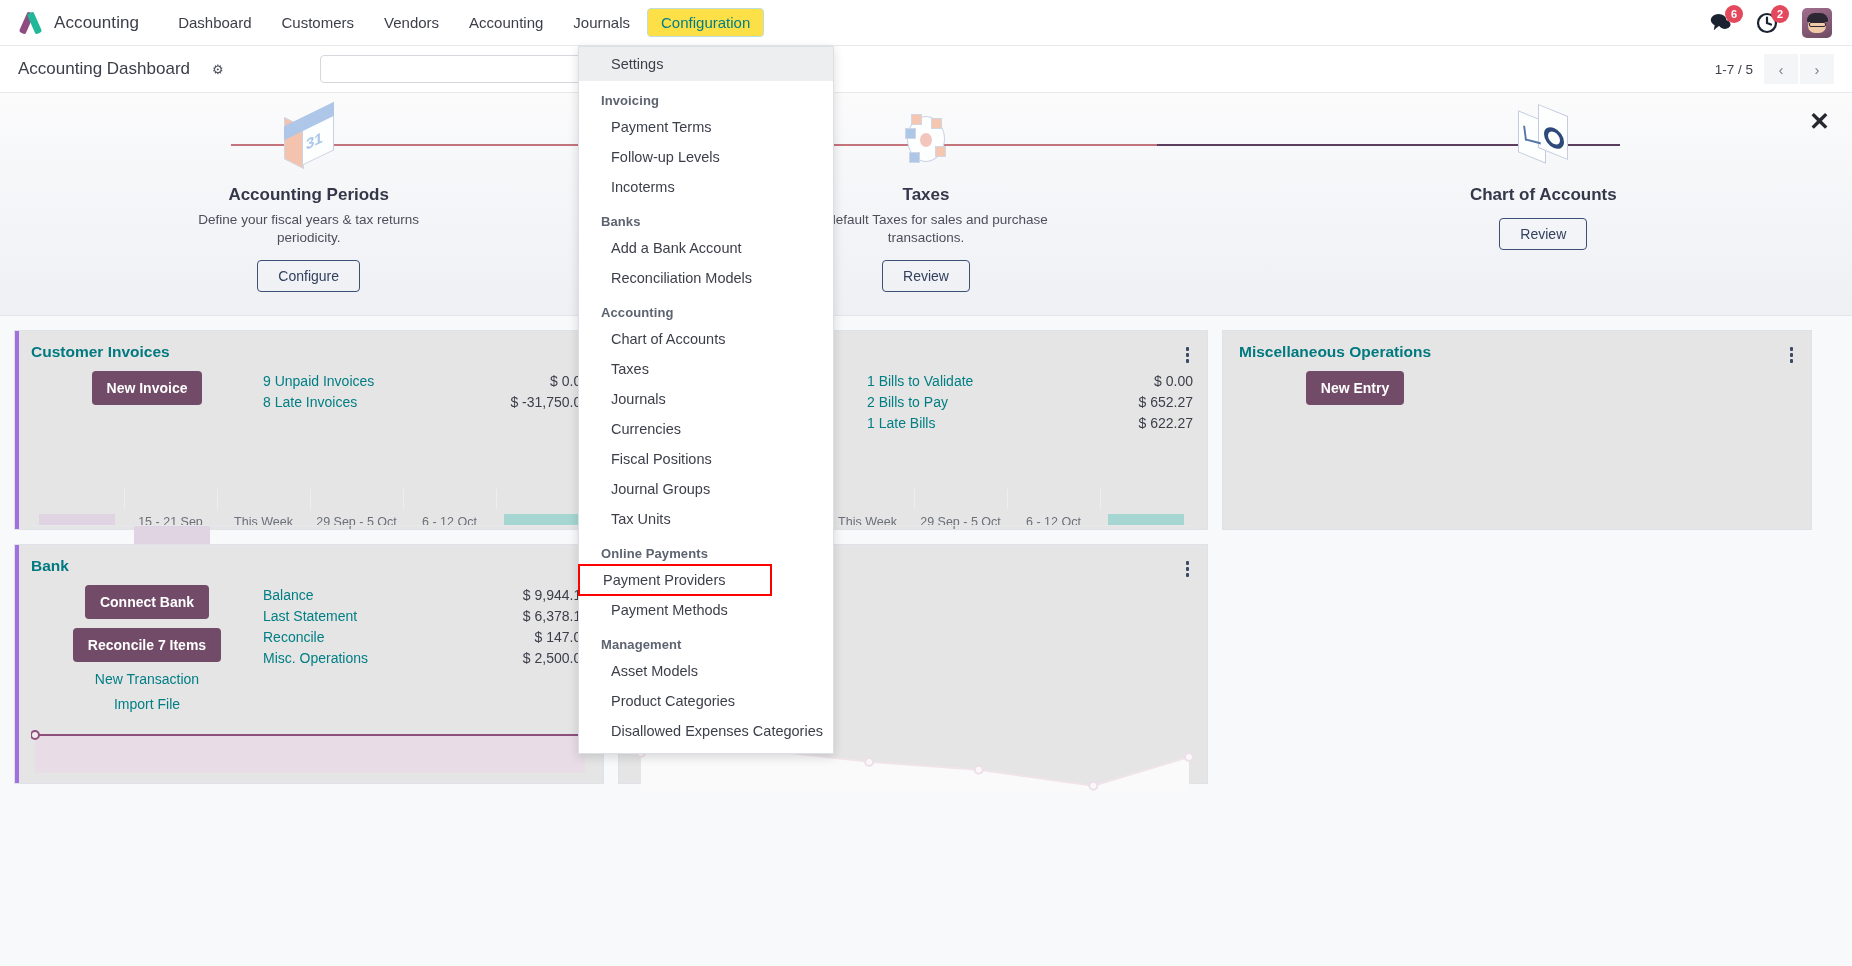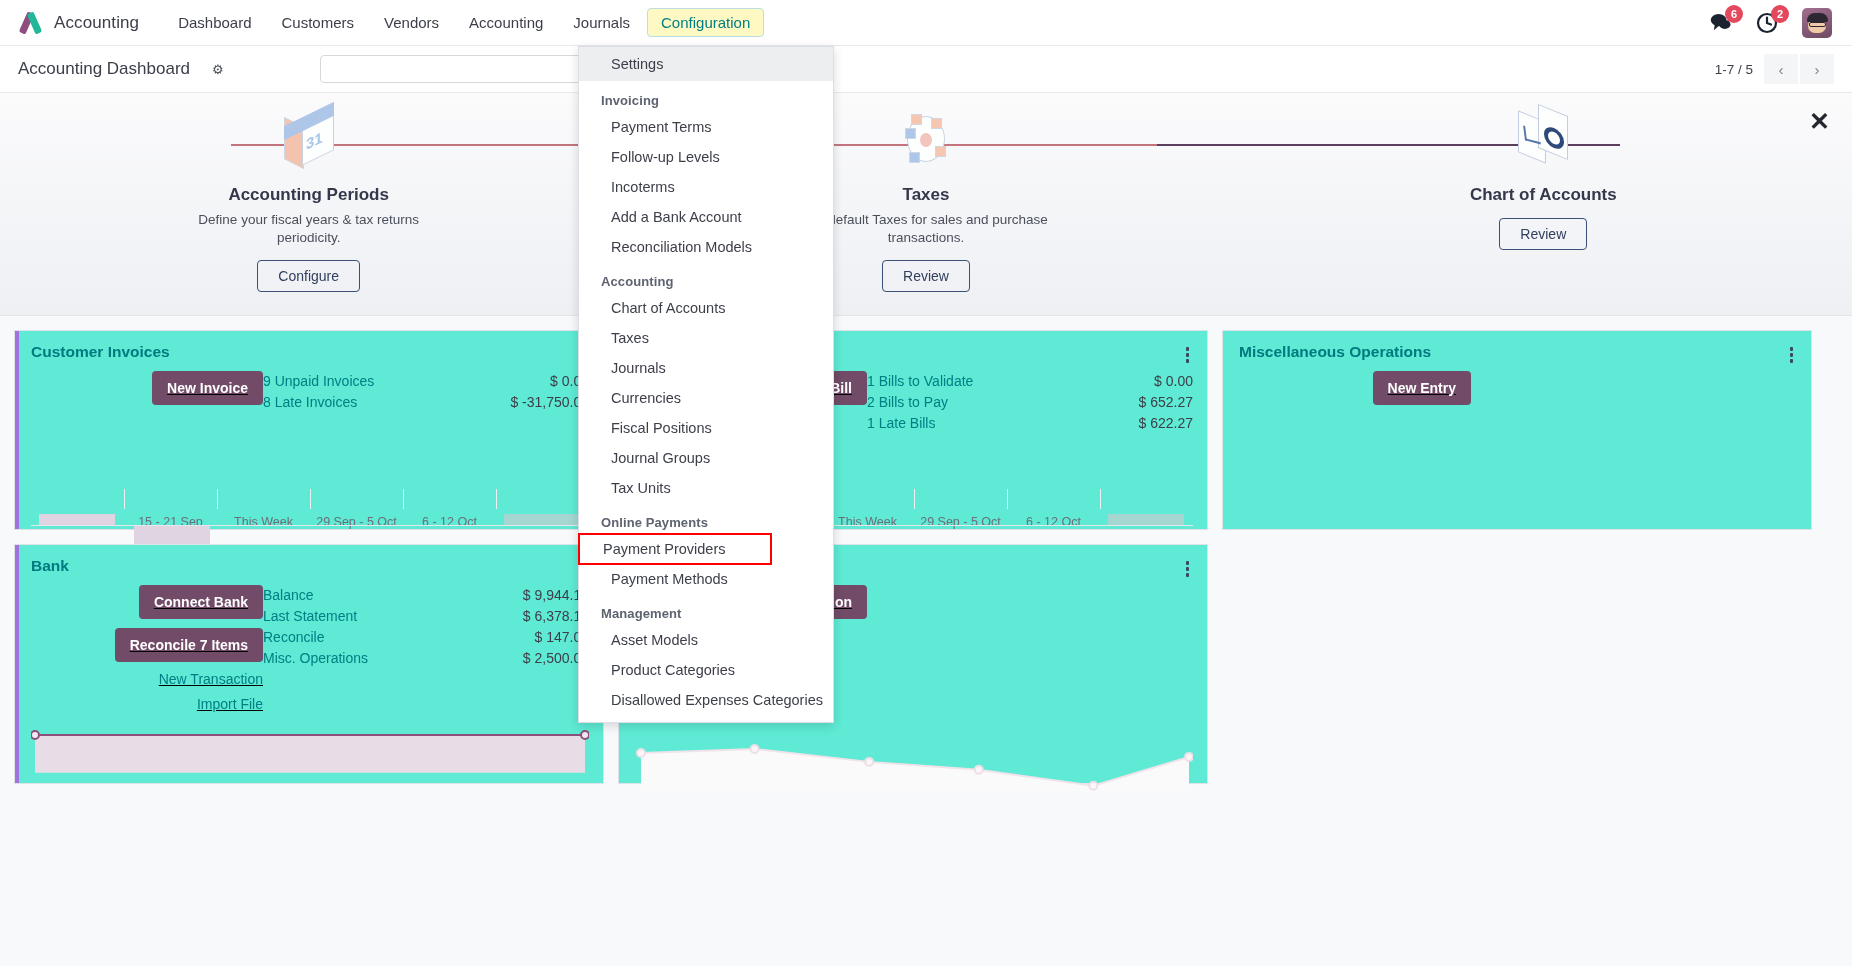--- a/index.html
+++ b/index.html
@@ -28,21 +28,21 @@
   .brand-logo .s1 { background: #8f4c80; left: 5px; transform: rotate(24deg); }
   .brand-logo .s2 { background: #21b799; left: 13px; transform: rotate(-24deg); }
   .brand-name {
     font-size: 17px; color: #3c3e49; margin-right: 26px; letter-spacing: .1px;
   }
   .nav-item {
     font-size: 15px; color: #3c3e49; padding: 5px 13px;
     border-radius: 4px; margin-right: 4px; cursor: pointer; white-space: nowrap;
   }
   .nav-item.active {
-    background: #fef9c3; color: #017e84; border: 1px solid #bcdedd;
+    background: #fde047; color: #017e84; border: 1px solid #bcdedd;
   }
   .nav-right { margin-left: auto; display: flex; align-items: center; gap: 24px; padding-right: 6px; }
   .nav-icon-wrap { position: relative; cursor: pointer; display: flex; align-items: center; }
   .badge {
     position: absolute; top: -7px; right: -11px;
     background: #e4485d; color: #fff; font-size: 11px; font-weight: bold;
     min-width: 18px; height: 18px; border-radius: 9px;
     display: flex; align-items: center; justify-content: center; padding: 0 4px;
   }
   .avatar {
@@ -129,37 +129,37 @@
   .coa-zig { position:absolute; left:12px; top:16px; width:16px; height:14px; border-left:2px solid #5577a8; border-bottom:2px solid #5577a8; transform: skewY(22deg) rotate(-8deg); }
 
   
   .dash {
     background: #f8f9fa; padding: 14px 14px 0 14px;
     display: flex; flex-wrap: wrap; gap: 14px; align-content: flex-start;
     height: calc(966px - 46px - 47px - 223px);
     position: relative; z-index: 5;
   }
   .card {
-    background: #5eead4; border: 1px solid #dfe2e7;
+    background: #e5e5e5; border: 1px solid #dfe2e7;
     width: 590px; position: relative; display: flex; flex-direction: column;
   }
   .card.accent-left::before {
     content: ''; position: absolute; left: 0; top: 0; bottom: 0; width: 4px;
   }
   .card-head { display: flex; align-items: flex-start; padding: 12px 14px 0 16px; }
   .card-title { font-size: 15.5px; font-weight: bold; color: #00797f; cursor: pointer; }
   .kebab { margin-left: auto; cursor: pointer; display:flex; flex-direction:column; gap:2.5px; padding:4px 4px 0 4px;}
   .kebab i { width: 3.5px; height: 3.5px; background: #3a4a66; display: block; border-radius: 1px; }
   .card-body { display: flex; padding: 8px 14px 0 16px; min-height: 122px; }
   .btn-primary {
     background: #714b67; color: #ffffff; border: 0; border-radius: 4px;
     font-size: 14px; font-weight: bold; padding: 9px 15px; cursor: pointer;
     display: inline-block; white-space: nowrap;
   }
-  .btn-col { display: flex; flex-direction: column; align-items: flex-end; gap: 9px; width: 232px; text-decoration: underline; }
+  .btn-col { display: flex; flex-direction: column; align-items: center; gap: 9px; width: 232px; }
   .link-sm { font-size: 14px; color: #017e84; cursor: pointer; }
   .stats { flex: 1; }
   .stat-row { display: flex; justify-content: space-between; font-size: 14px; line-height: 21px; }
   .stat-lbl { color: #017e84; cursor: pointer; }
   .stat-val { color: #3c3e49; text-align: right; white-space: nowrap; }
 
   
   .graph { height: 72px; position: relative; margin: 4px 14px 0 16px; }
   .axis-line { position: absolute; left: 0; right: 0; height: 1px; background: #e6e8eb; }
   .gcol { position: absolute; top: 0; bottom: 0; border-left: 1px solid #eceef1; }
@@ -492,20 +492,21 @@
 </div>
 
 <div class="dropdown" data-name="configuration-dropdown-menu">
   <div class="dd-item settings" data-name="menu-item-settings">Settings</div>
 
   <div class="dd-section" data-name="menu-section-invoicing">Invoicing</div>
   <div class="dd-item" data-name="menu-item-payment-terms">Payment Terms</div>
   <div class="dd-item" data-name="menu-item-follow-up-levels">Follow-up Levels</div>
   <div class="dd-item" data-name="menu-item-incoterms">Incoterms</div>
 
+  <div class="dd-section" data-name="menu-section-banks">Banks</div>
   <div class="dd-item" data-name="menu-item-add-a-bank-account">Add a Bank Account</div>
   <div class="dd-item" data-name="menu-item-reconciliation-models">Reconciliation Models</div>
 
   <div class="dd-section" data-name="menu-section-accounting">Accounting</div>
   <div class="dd-item" data-name="menu-item-chart-of-accounts">Chart of Accounts</div>
   <div class="dd-item" data-name="menu-item-taxes">Taxes</div>
   <div class="dd-item" data-name="menu-item-journals">Journals</div>
   <div class="dd-item" data-name="menu-item-currencies">Currencies</div>
   <div class="dd-item" data-name="menu-item-fiscal-positions">Fiscal Positions</div>
   <div class="dd-item" data-name="menu-item-journal-groups">Journal Groups</div>

